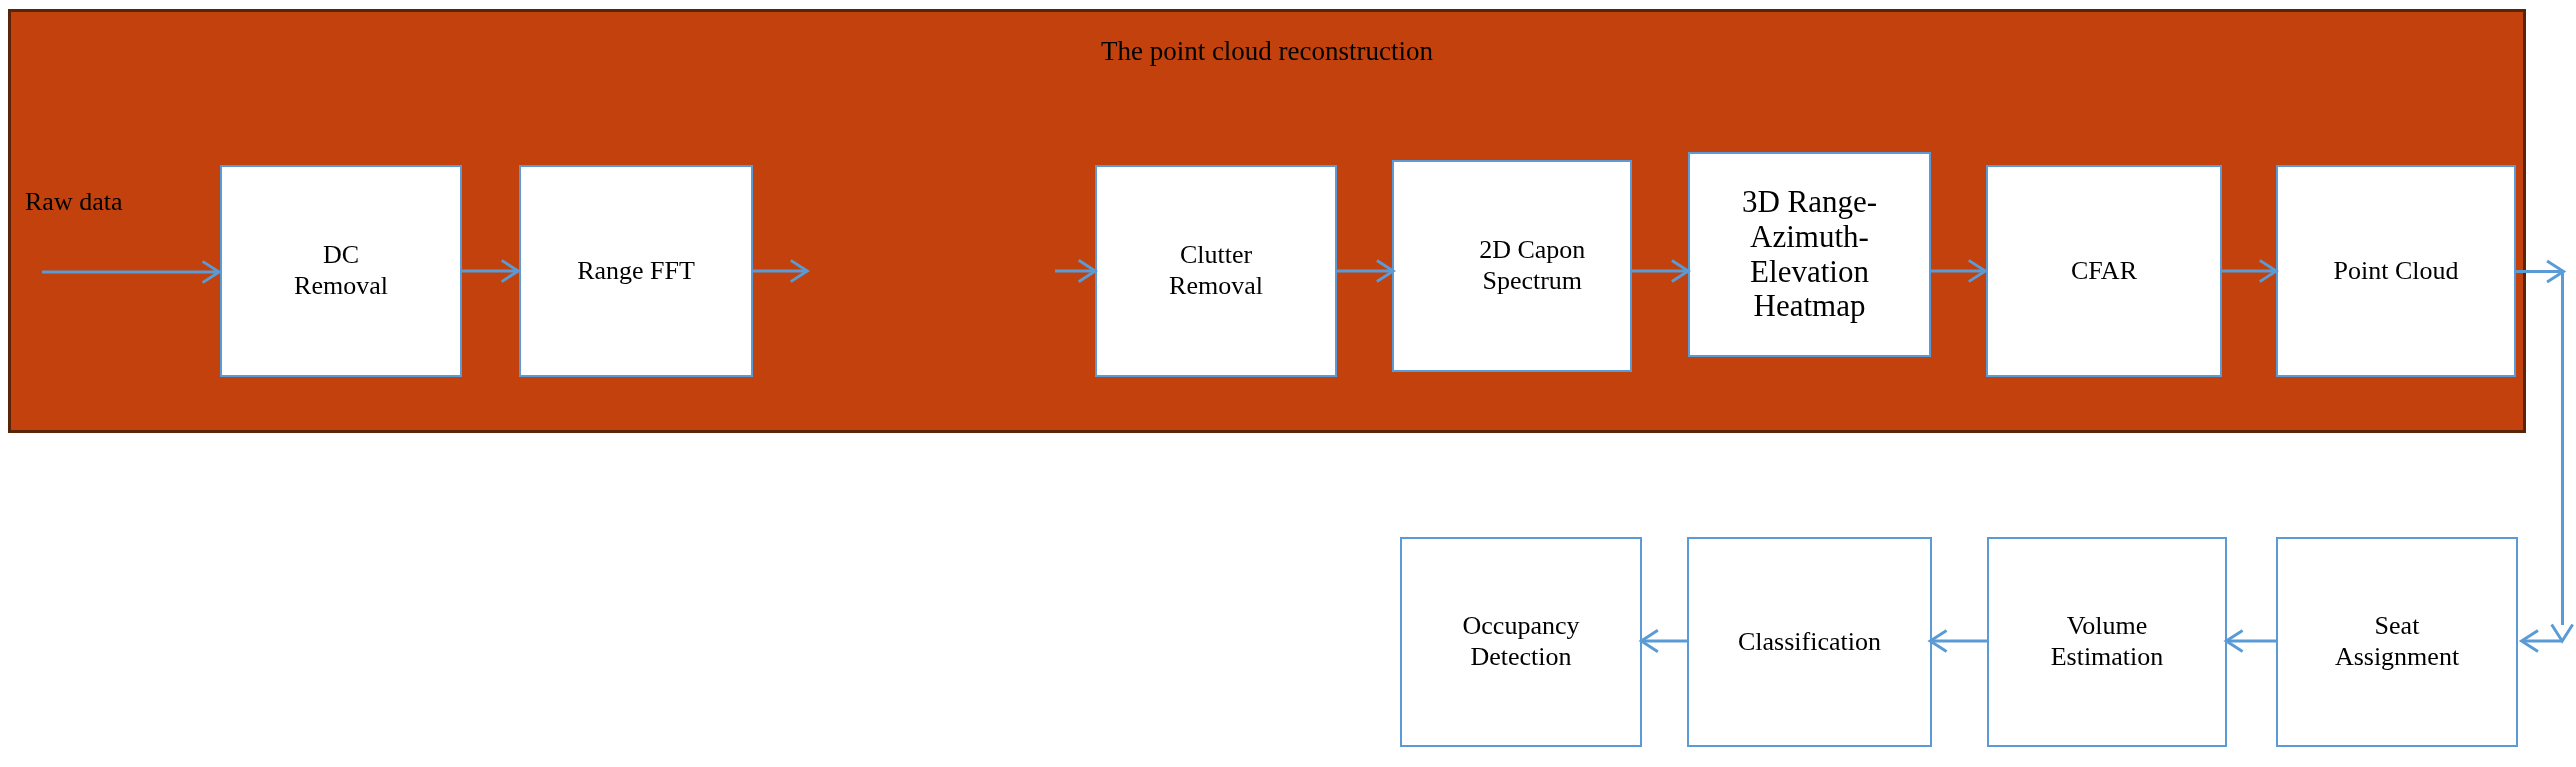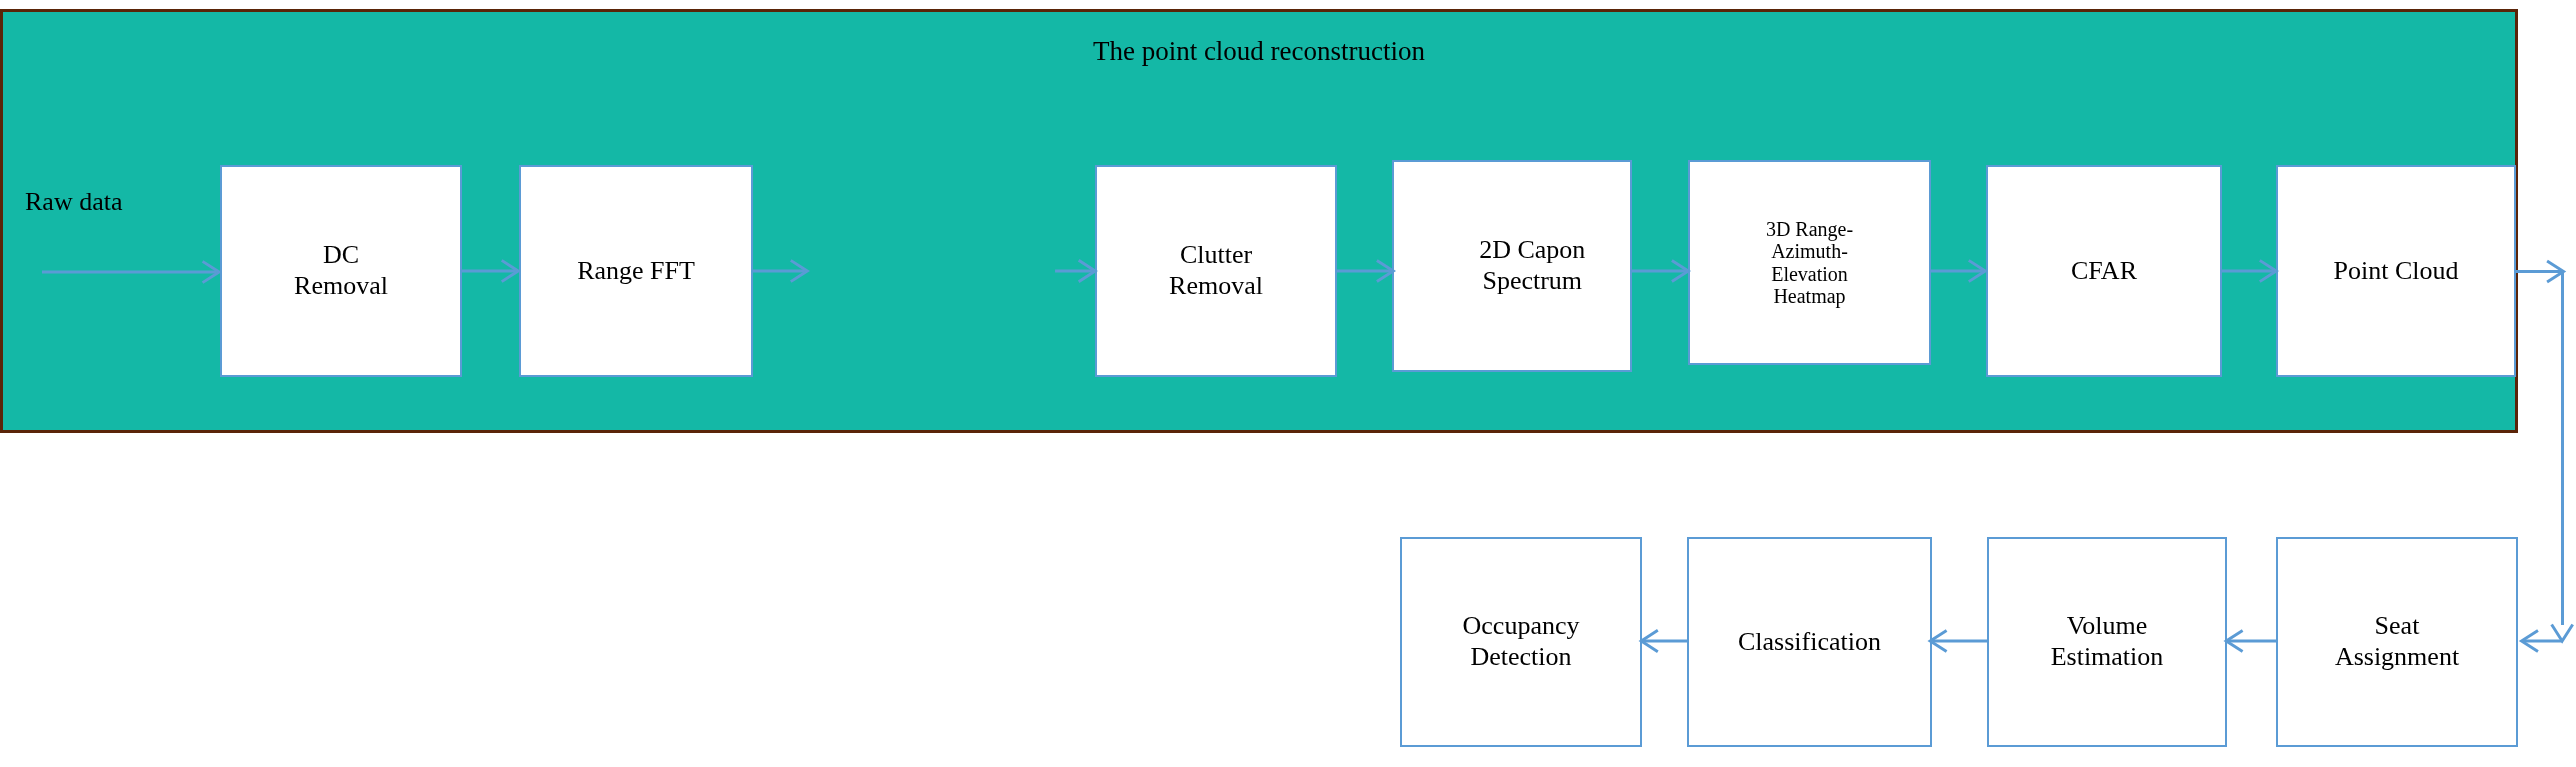--- a/index.html
+++ b/index.html
@@ -14,25 +14,25 @@
     position: relative;
     width: 2576px;
     height: 767px;
     background: #ffffff;
     overflow: hidden;
   }
 
   
   .group-panel {
     position: absolute;
-    left: 0;
+    left: 8px;
     top: 8.8px;
     width: 2518px;
     height: 424px;
-    background: #14b8a6;
+    background: #c2410c;
     border: 3.5px solid #5A2408;
     box-sizing: border-box;
   }
   .group-title {
     position: absolute;
     left: 0;
     right: 0;
     top: 26px;
     text-align: center;
     font-size: 27px;
@@ -60,21 +60,21 @@
     display: flex;
     align-items: center;
     justify-content: center;
     text-align: center;
     color: #000000;
     font-size: 26px;
     line-height: 1.18;
     padding: 2.4px 3.5px;
   }
   .pbox .lbl { display: block; width: 100%; }
-  .pbox-small { font-size: 20px; line-height: 1.12; margin-top: 8px; }
+  .pbox-small { font-size: 31px; line-height: 1.12; }
   .vline {
     position: absolute;
     width: 2.9px;
     background: #5B9BD5;
   }
   .arrow-svg {
     position: absolute;
     overflow: visible;
   }
 </style>

